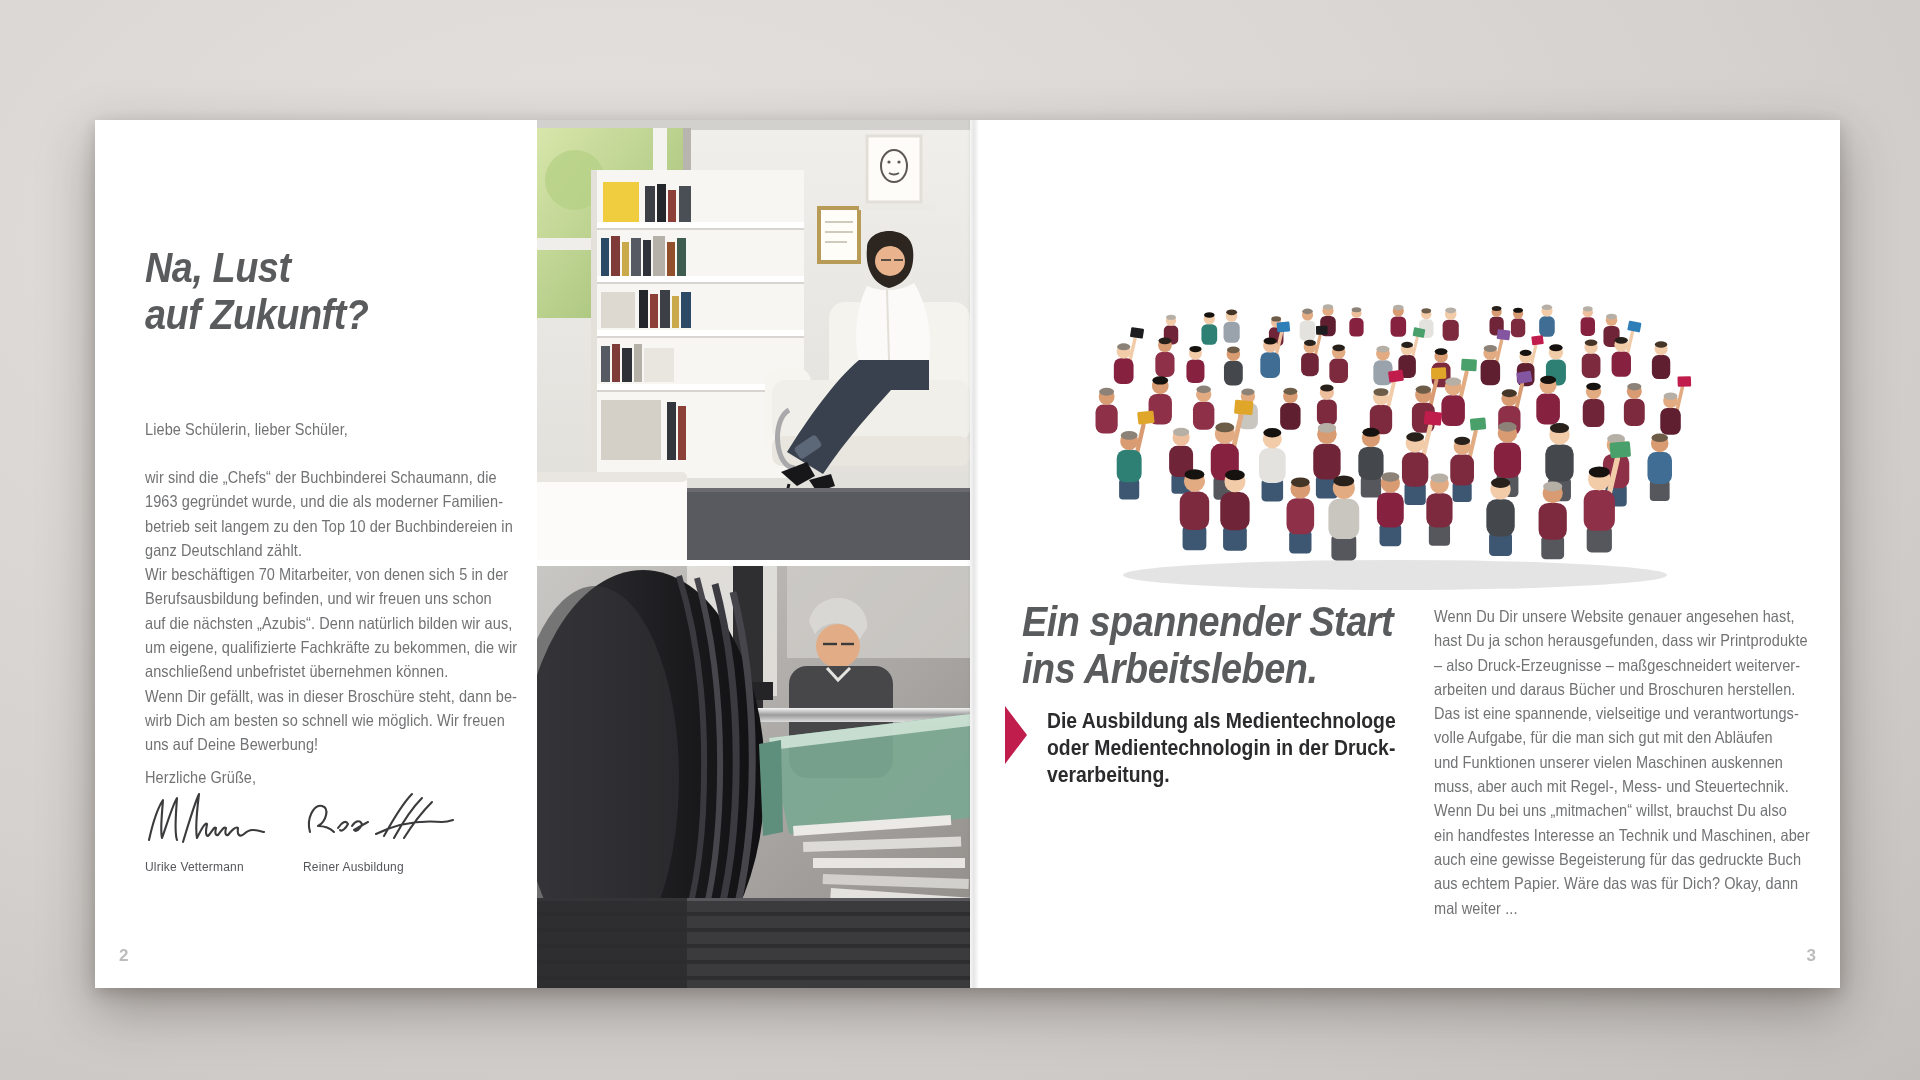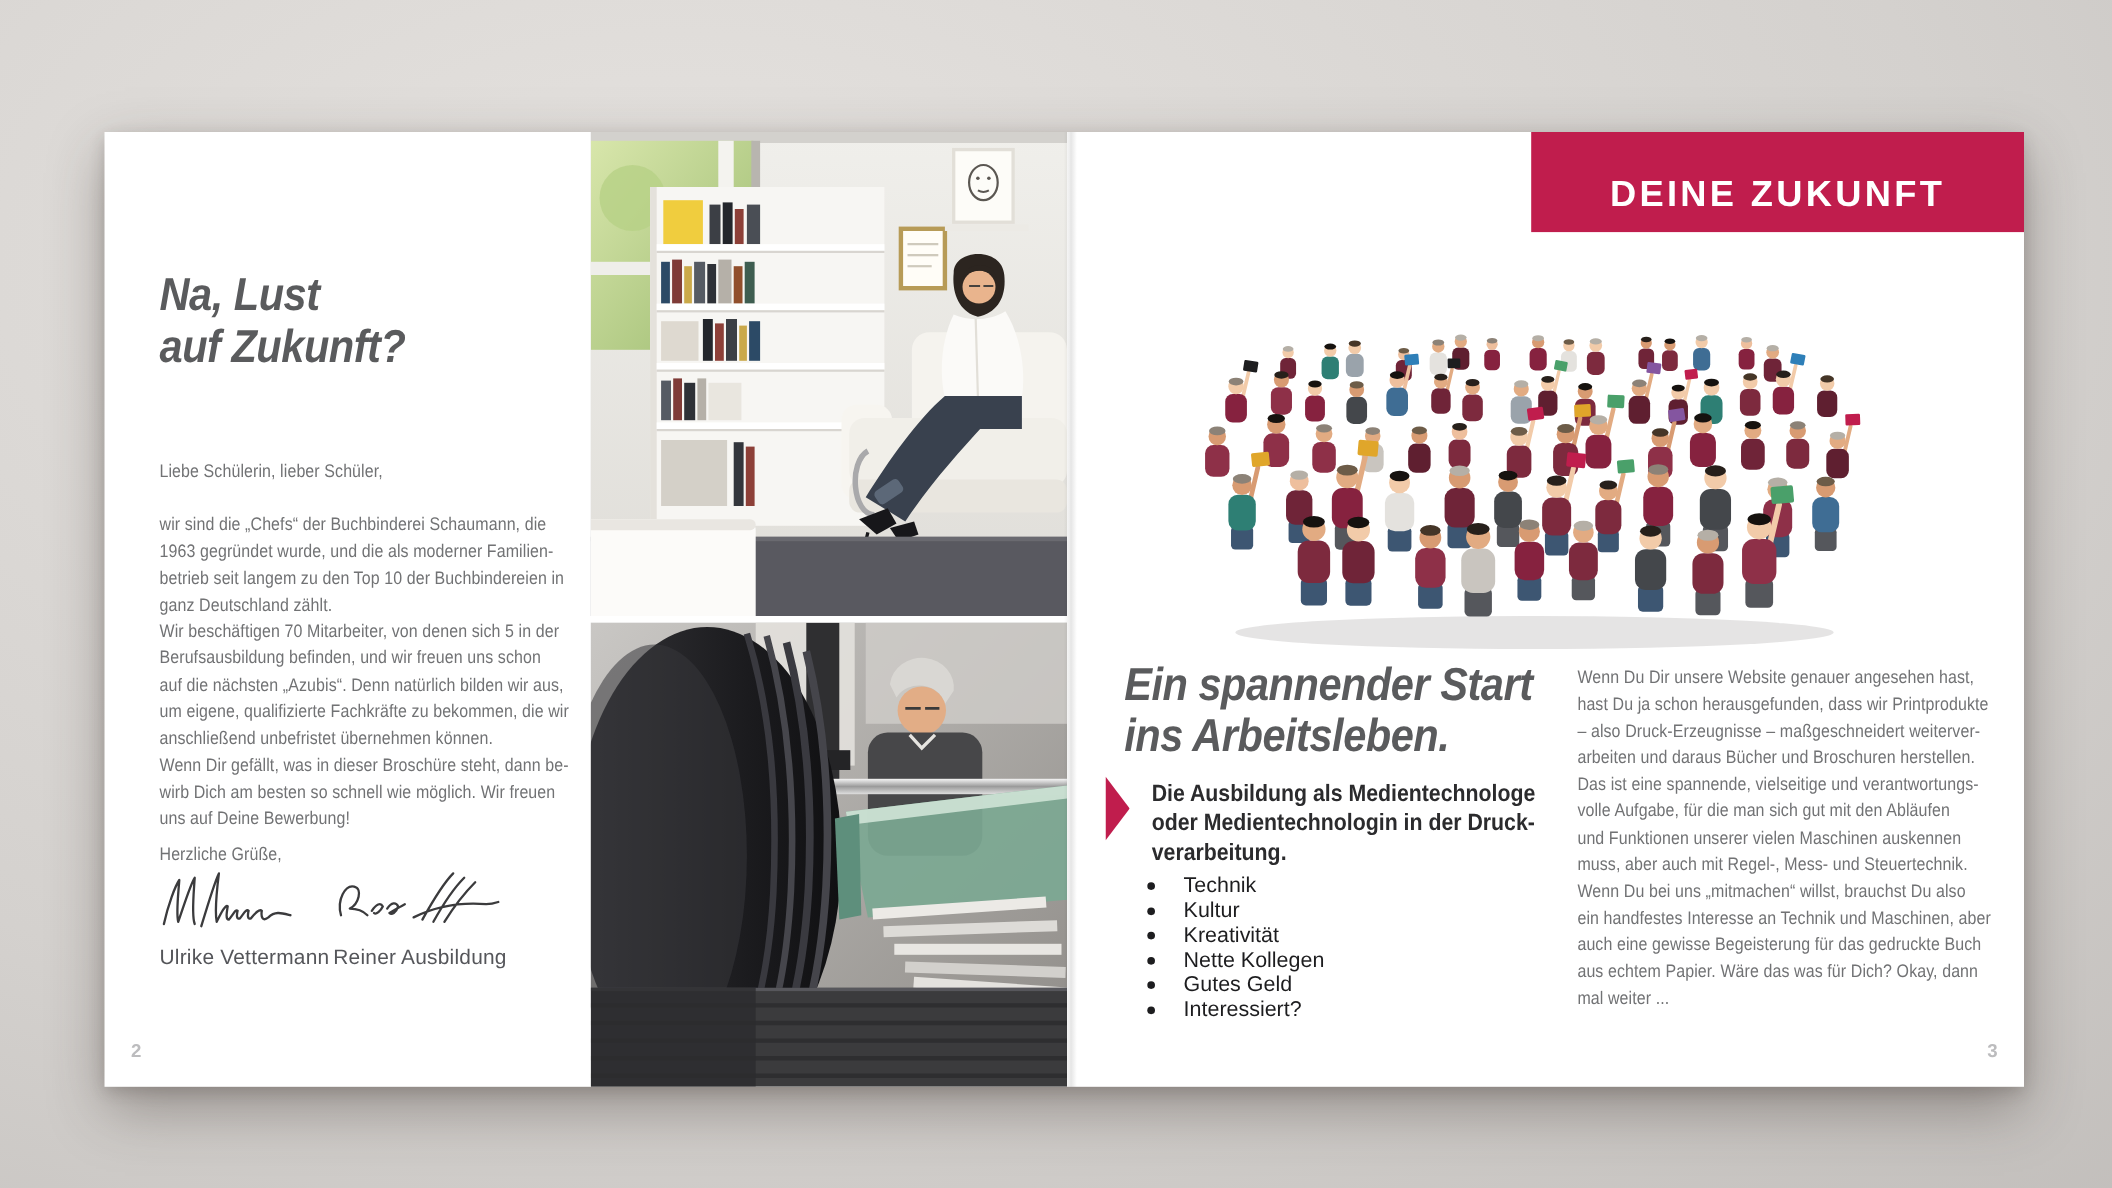--- a/index.html
+++ b/index.html
@@ -28,21 +28,21 @@
     font-size:16.5px;line-height:24.3px;color:var(--body_gray);
     white-space:pre;transform:scaleX(.88);transform-origin:left top;letter-spacing:.1px;
   }
   .salutation{position:absolute;left:50px;top:297px;}
   .body-left{position:absolute;left:50px;top:345px;}
   .closing{position:absolute;left:50px;top:645px;}
   .sig{position:absolute;top:668px;}
   .sig-1{left:48px;}
   .sig-2{left:205px;}
   .sig path{fill:none;stroke:#3b3b3d;stroke-width:2.1;stroke-linecap:round;stroke-linejoin:round;}
-  .sig-name{position:absolute;top:740px;font-size:19px;color:#55565a;letter-spacing:.2px;}
+  .sig-name{position:absolute;top:740px;font-size:12px;color:#55565a;letter-spacing:.2px;}
   .name-1{left:50px;}
   .name-2{left:208px;}
   .pagenum{position:absolute;top:826px;font-size:17px;font-weight:700;color:var(--page_number_gray);}
   .pagenum-left{left:24px;}
   .pagenum-right{right:24px;}
   
   .photo{position:absolute;left:442px;width:433px;overflow:hidden;background:#ddd;}
   .photo-top{top:0;height:440px;}
   .photo-bottom{top:446px;height:422px;}
   .photo svg{display:block;width:100%;height:100%;}
@@ -263,23 +263,20 @@
       <line x1="0" y1="380" x2="433" y2="380" stroke="#2e2e30" stroke-width="4"></line>
       <line x1="0" y1="396" x2="433" y2="396" stroke="#2e2e30" stroke-width="4"></line>
       <line x1="0" y1="412" x2="433" y2="412" stroke="#2e2e30" stroke-width="4"></line>
       <rect x="0" y="332" width="150" height="90" fill="#2c2c2e" opacity=".8"></rect>
     </svg>
   </div>
 
   <div class="fold"></div>
 
   <div class="page-right">
-    <div class="banner">
-      <span class="banner-title">DEINE ZUKUNFT</span>
-    </div>
 
     <div class="crowd-wrap">
       <svg id="crowd" viewBox="0 0 636 372" width="636" height="372">
           <ellipse cx="318" cy="352" rx="272" ry="15" fill="rgba(40,30,30,0.12)"></ellipse>
           <rect x="86.80441066666668" y="102.538912" width="14.438112" height="18.880608000000002" rx="4.997808" fill="#6f2438"></rect>
           <circle cx="94.02346666666668" cy="97.54110399999999" r="5.164401600000001" fill="#f2cba9"></circle>
           <ellipse cx="94.02346666666668" cy="94.209232" rx="4.8867456" ry="2.5544352" fill="#b5afa6"></ellipse>
           <rect x="124.43571600000001" y="101.137168" width="15.752568000000002" height="20.599512000000004" rx="5.452812000000001" fill="#2e7f74"></rect>
           <circle cx="132.312" cy="95.684356" r="5.6345724000000015" fill="#f2cba9"></circle>
           <ellipse cx="132.312" cy="92.049148" rx="5.331638400000001" ry="2.7869928" fill="#16120f"></ellipse>
@@ -536,28 +533,20 @@
     <div class="heading heading-right">Ein spannender Start
 ins Arbeitsleben.</div>
 
     <svg class="marker" viewBox="0 0 22 58">
       <polygon class="accent-fill" points="0,0 22,29 0,58"></polygon>
     </svg>
     <div class="highlight">Die Ausbildung als Medientechnologe
 oder Medientechnologin in der Druck-
 verarbeitung.</div>
 
-    <ul class="bullets">
-      <li>Technik</li>
-      <li>Kultur</li>
-      <li>Kreativität</li>
-      <li>Nette Kollegen</li>
-      <li>Gutes Geld</li>
-      <li>Interessiert?</li>
-    </ul>
 
     <div class="copy intro">Wenn Du Dir unsere Website genauer angesehen hast,
 hast Du ja schon herausgefunden, dass wir Printprodukte
 – also Druck-Erzeugnisse – maßgeschneidert weiterver-
 arbeiten und daraus Bücher und Broschuren herstellen.
 Das ist eine spannende, vielseitige und verantwortungs-
 volle Aufgabe, für die man sich gut mit den Abläufen
 und Funktionen unserer vielen Maschinen auskennen
 muss, aber auch mit Regel-, Mess- und Steuertechnik.
 Wenn Du bei uns „mitmachen“ willst, brauchst Du also

